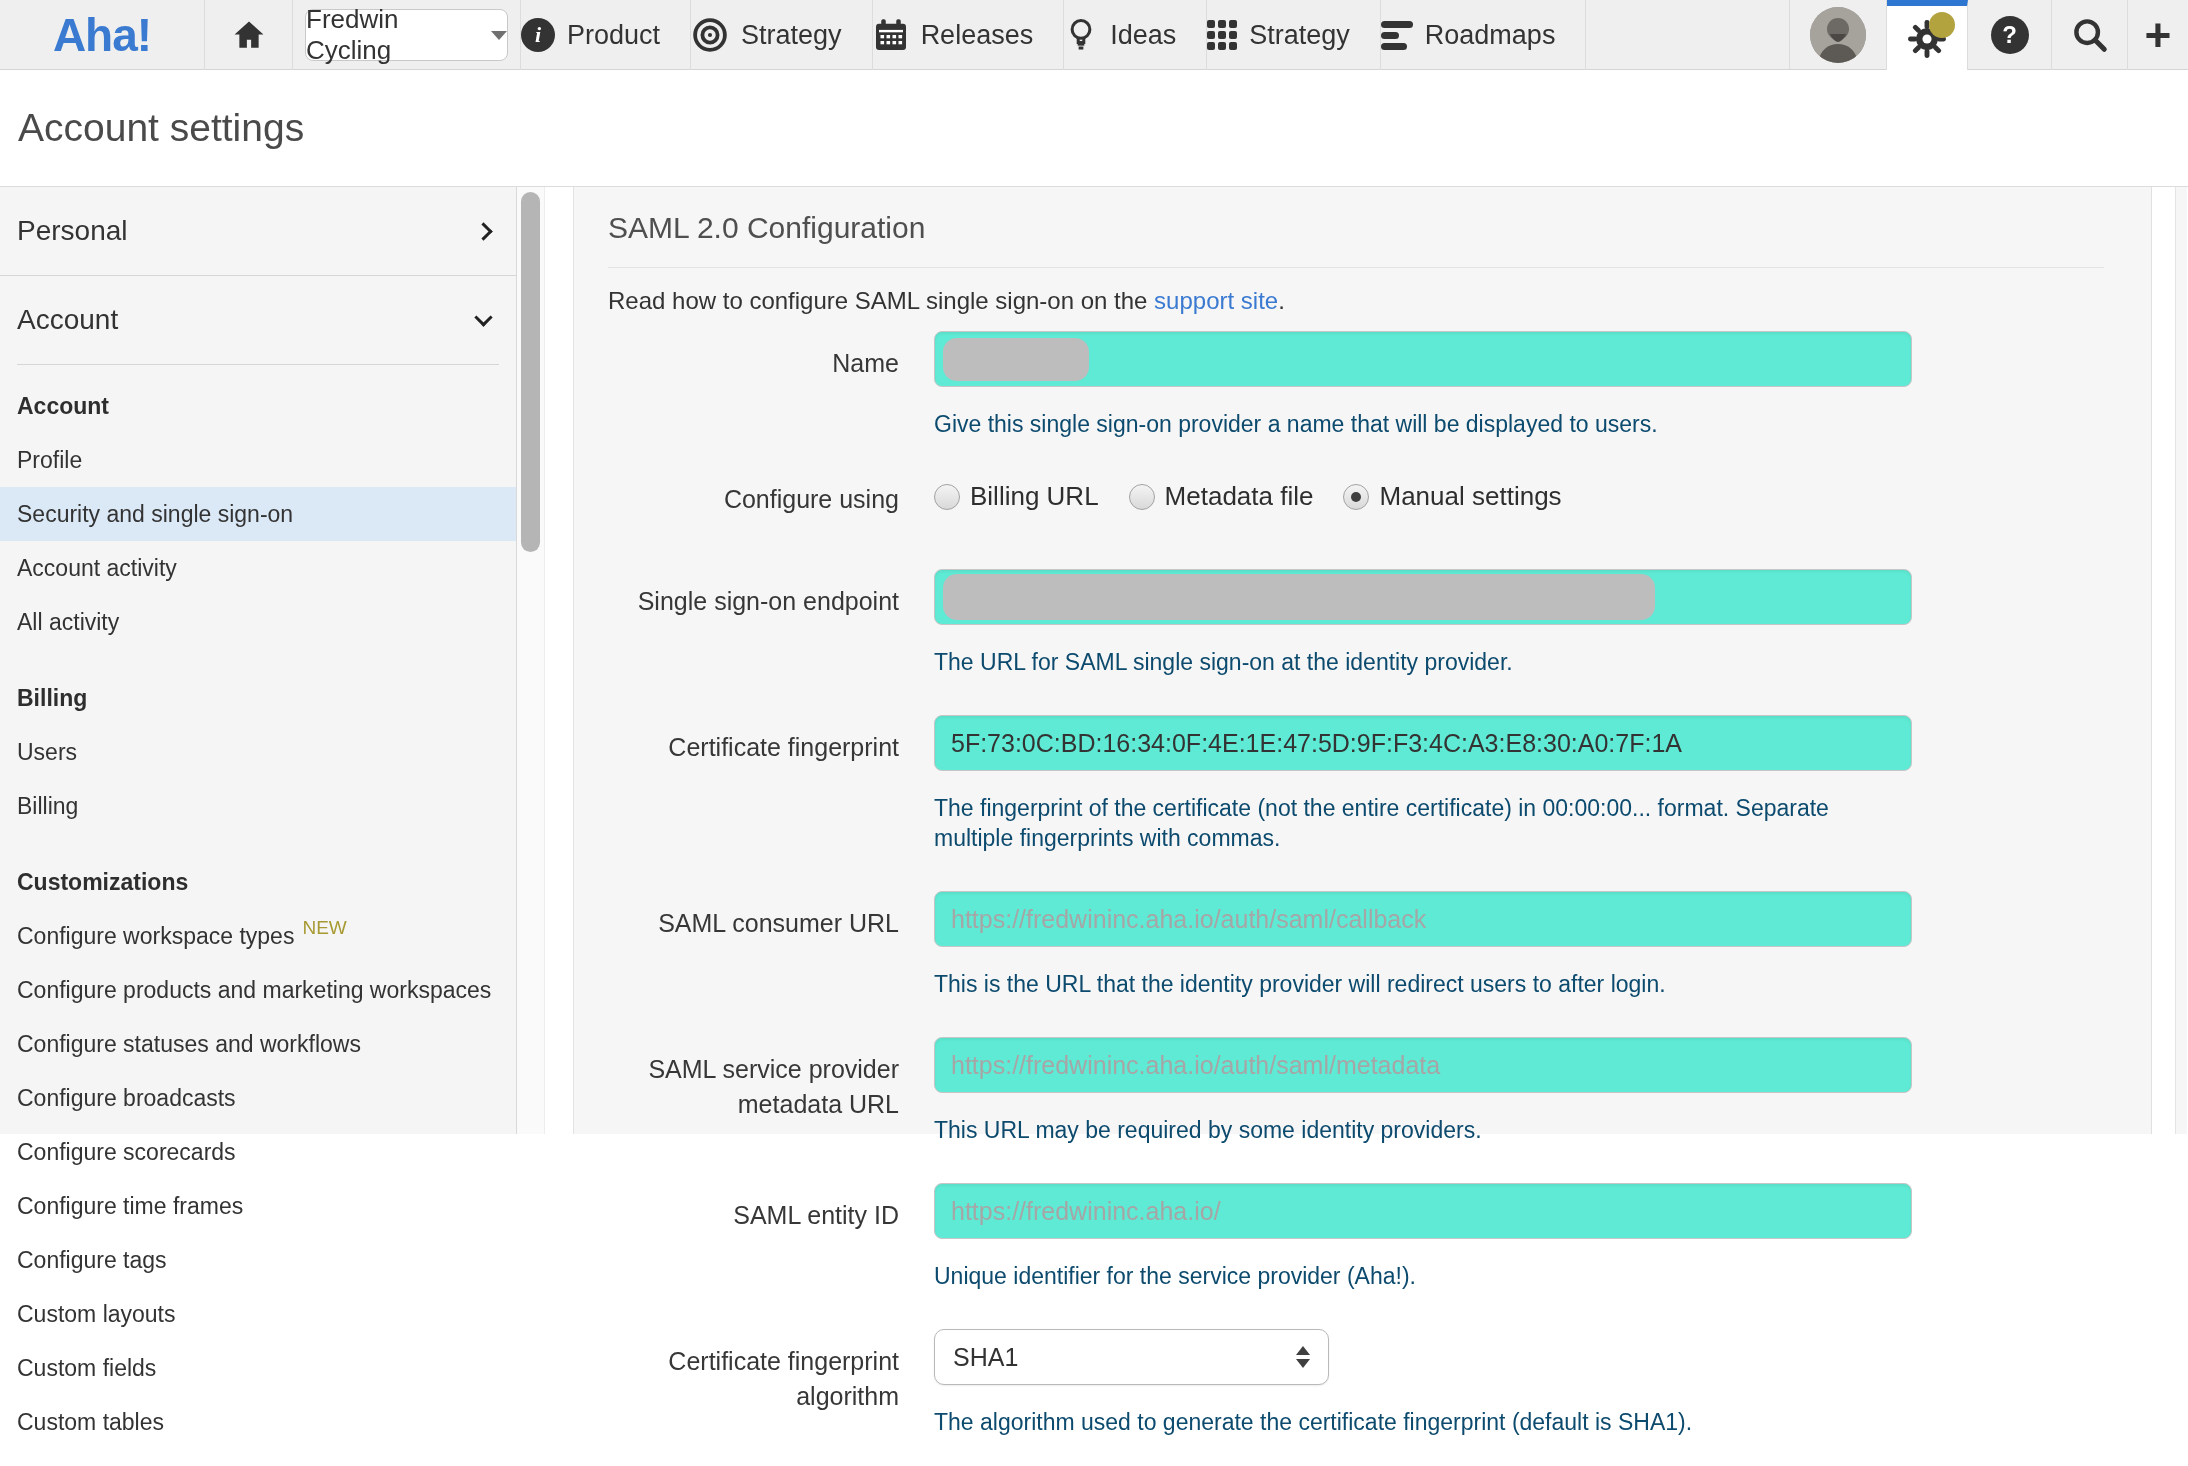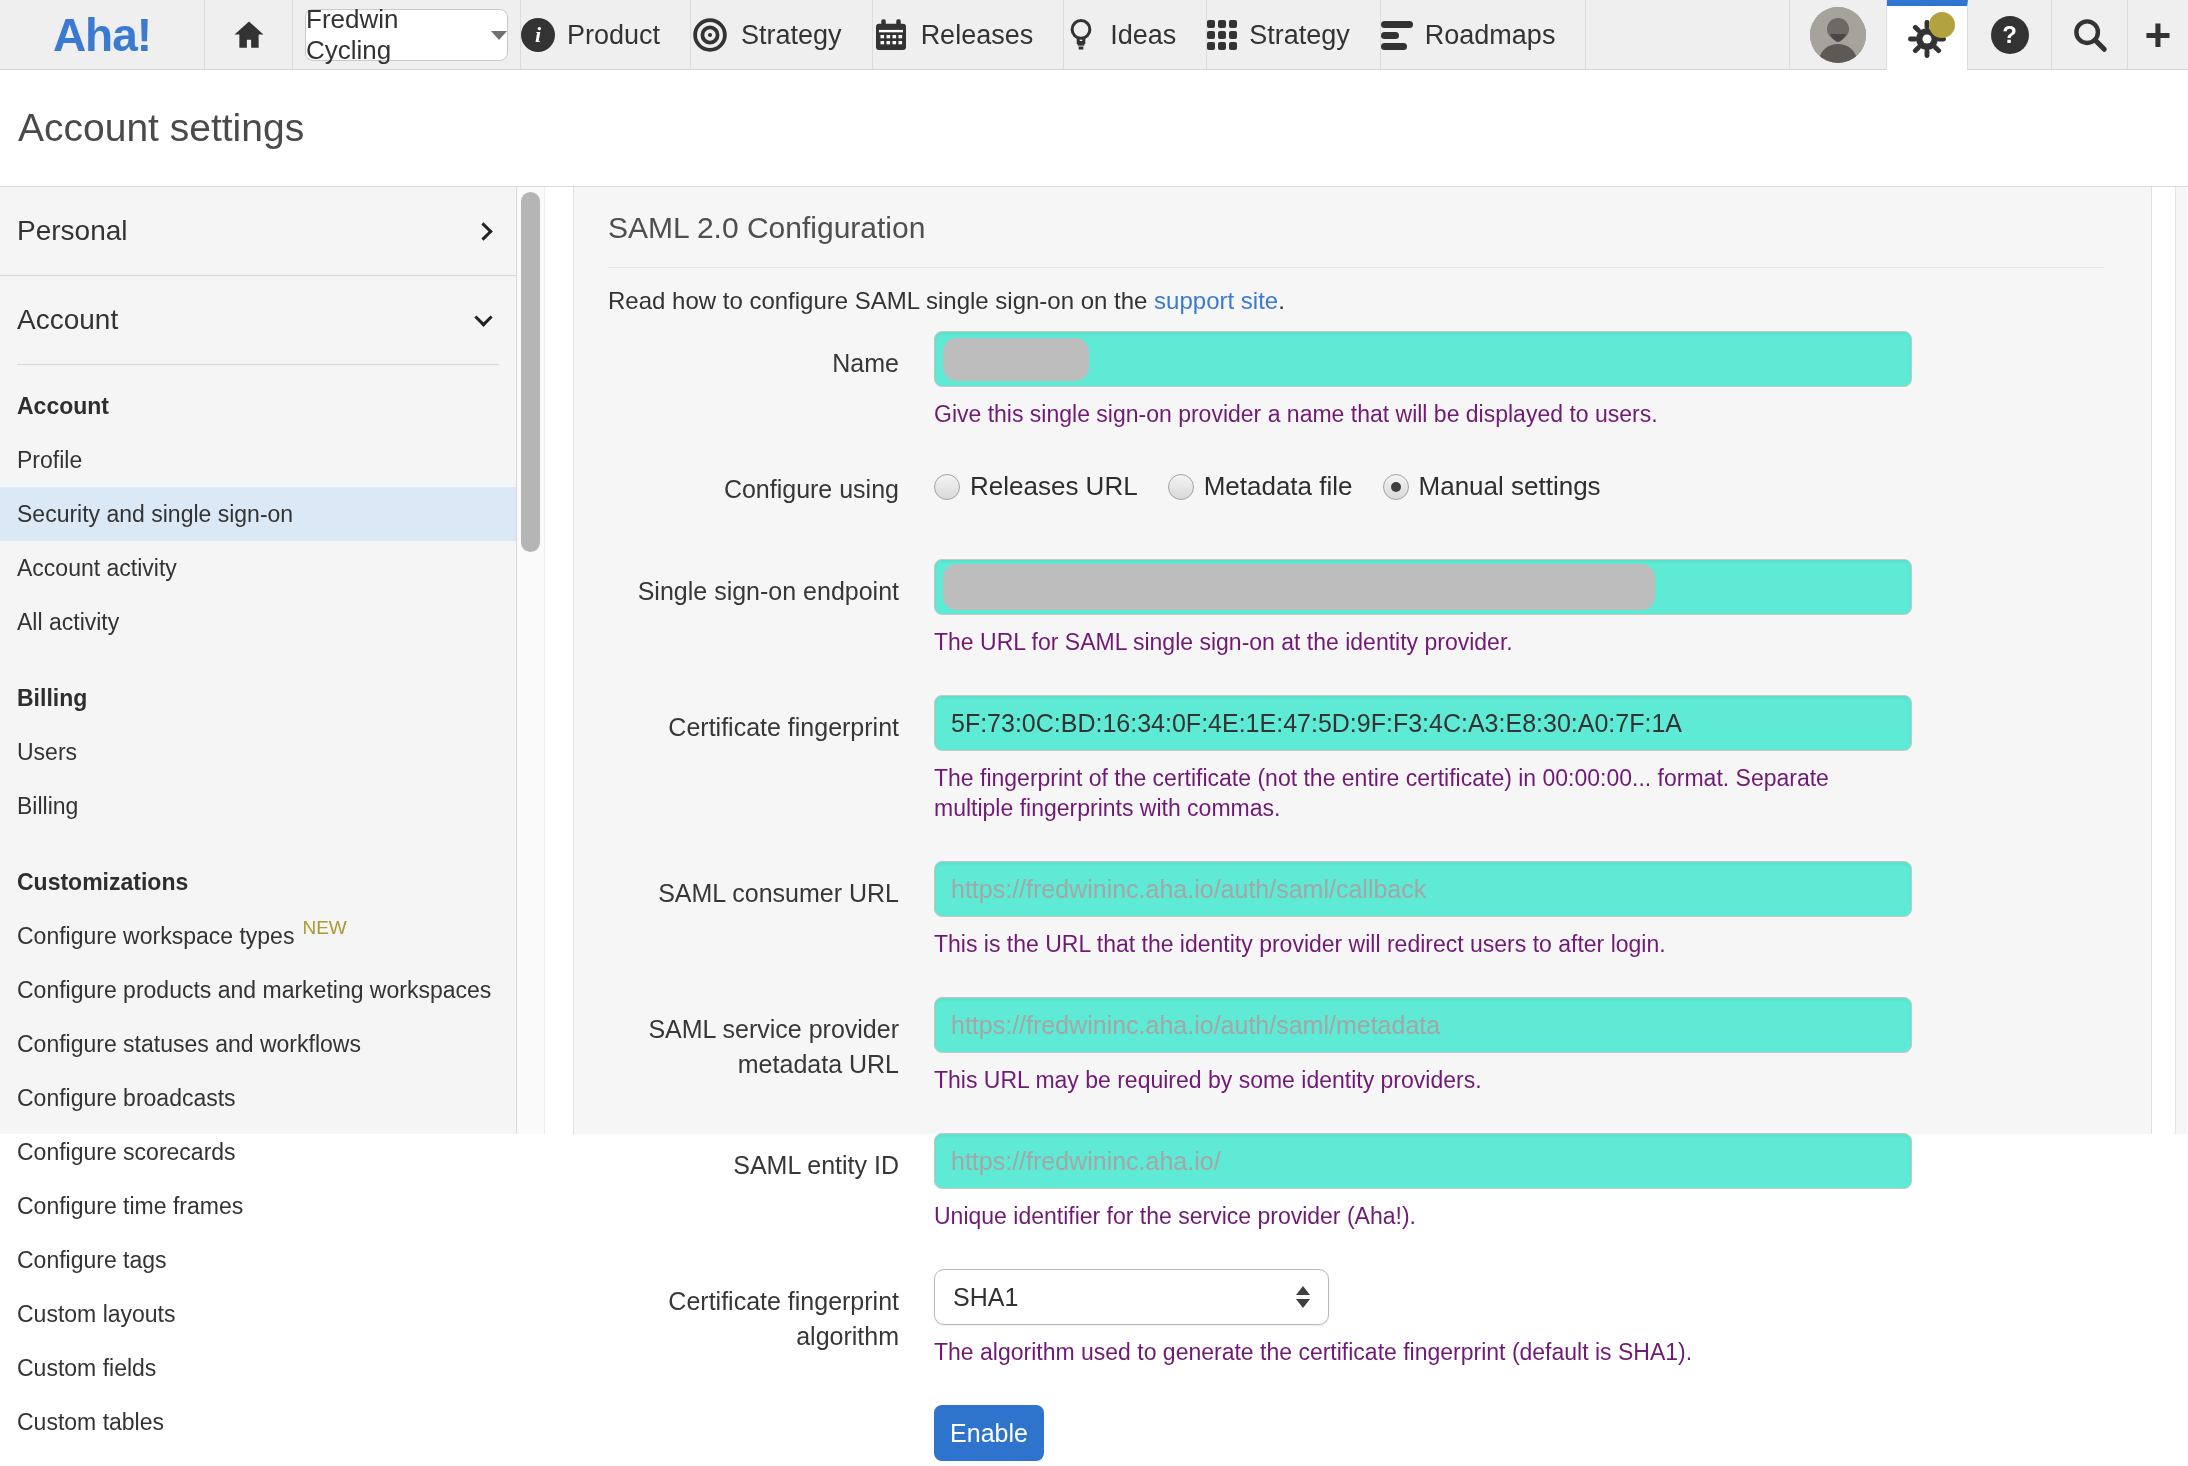--- a/index.html
+++ b/index.html
@@ -89,21 +89,21 @@
   .form { margin-top:14px; }
   .form-row { display:flex; margin-bottom:38px; }
   .f-label { width:291px; text-align:right; font-size:25px; color:#373737;
     padding-top:15px; line-height:35px; }
   .f-field { margin-left:35px; width:978px; position:relative; }
   .f-input { width:978px; height:56px; border:1px solid #c6c6c6; border-radius:8px;
     background:#5eead4; font-size:25px; color:#333; padding:0 16px;
     font-family:"Liberation Sans", sans-serif;
     box-shadow:inset 0 2px 3px rgba(0,0,0,0.05); outline:none; }
   .f-input::placeholder { color:#a6a6a6; }
-  .f-help { margin-top:12px; font-size:23px; color:#701a75; line-height:30px; }
+  .f-help { margin-top:22px; font-size:23px; color:#0c4a6e; line-height:30px; }
   .redact { position:absolute; background:#bdbdbd; border-radius:14px; top:7px; left:9px; }
   .redact.small { width:146px; height:43px; }
   .redact.big { width:712px; height:46px; top:5px; }
 
   
   .radio-row { margin-bottom:52px; }
   .radio-row .f-label { padding-top:5px; }
   .radio-group { display:flex; align-items:center; gap:30px; padding-top:4px; }
   .radio-opt { display:flex; align-items:center; gap:10px; cursor:pointer; }
   .radio-circle { width:26px; height:26px; border-radius:50%; border:1px solid #a2a2a2;
@@ -337,21 +337,21 @@
           <div class="f-help">Give this single sign-on provider a name that will be displayed to users.</div>
         </div>
       </div>
 
       <div class="form-row radio-row">
         <div class="f-label">Configure using</div>
         <div class="f-field">
           <div class="radio-group">
             <span class="radio-opt">
               <span class="radio-circle"></span>
-              <span class="radio-label">Releases URL</span>
+              <span class="radio-label">Billing URL</span>
             </span>
             <span class="radio-opt">
               <span class="radio-circle"></span>
               <span class="radio-label">Metadata file</span>
             </span>
             <span class="radio-opt selected">
               <span class="radio-circle"></span>
               <span class="radio-label">Manual settings</span>
             </span>
           </div>

